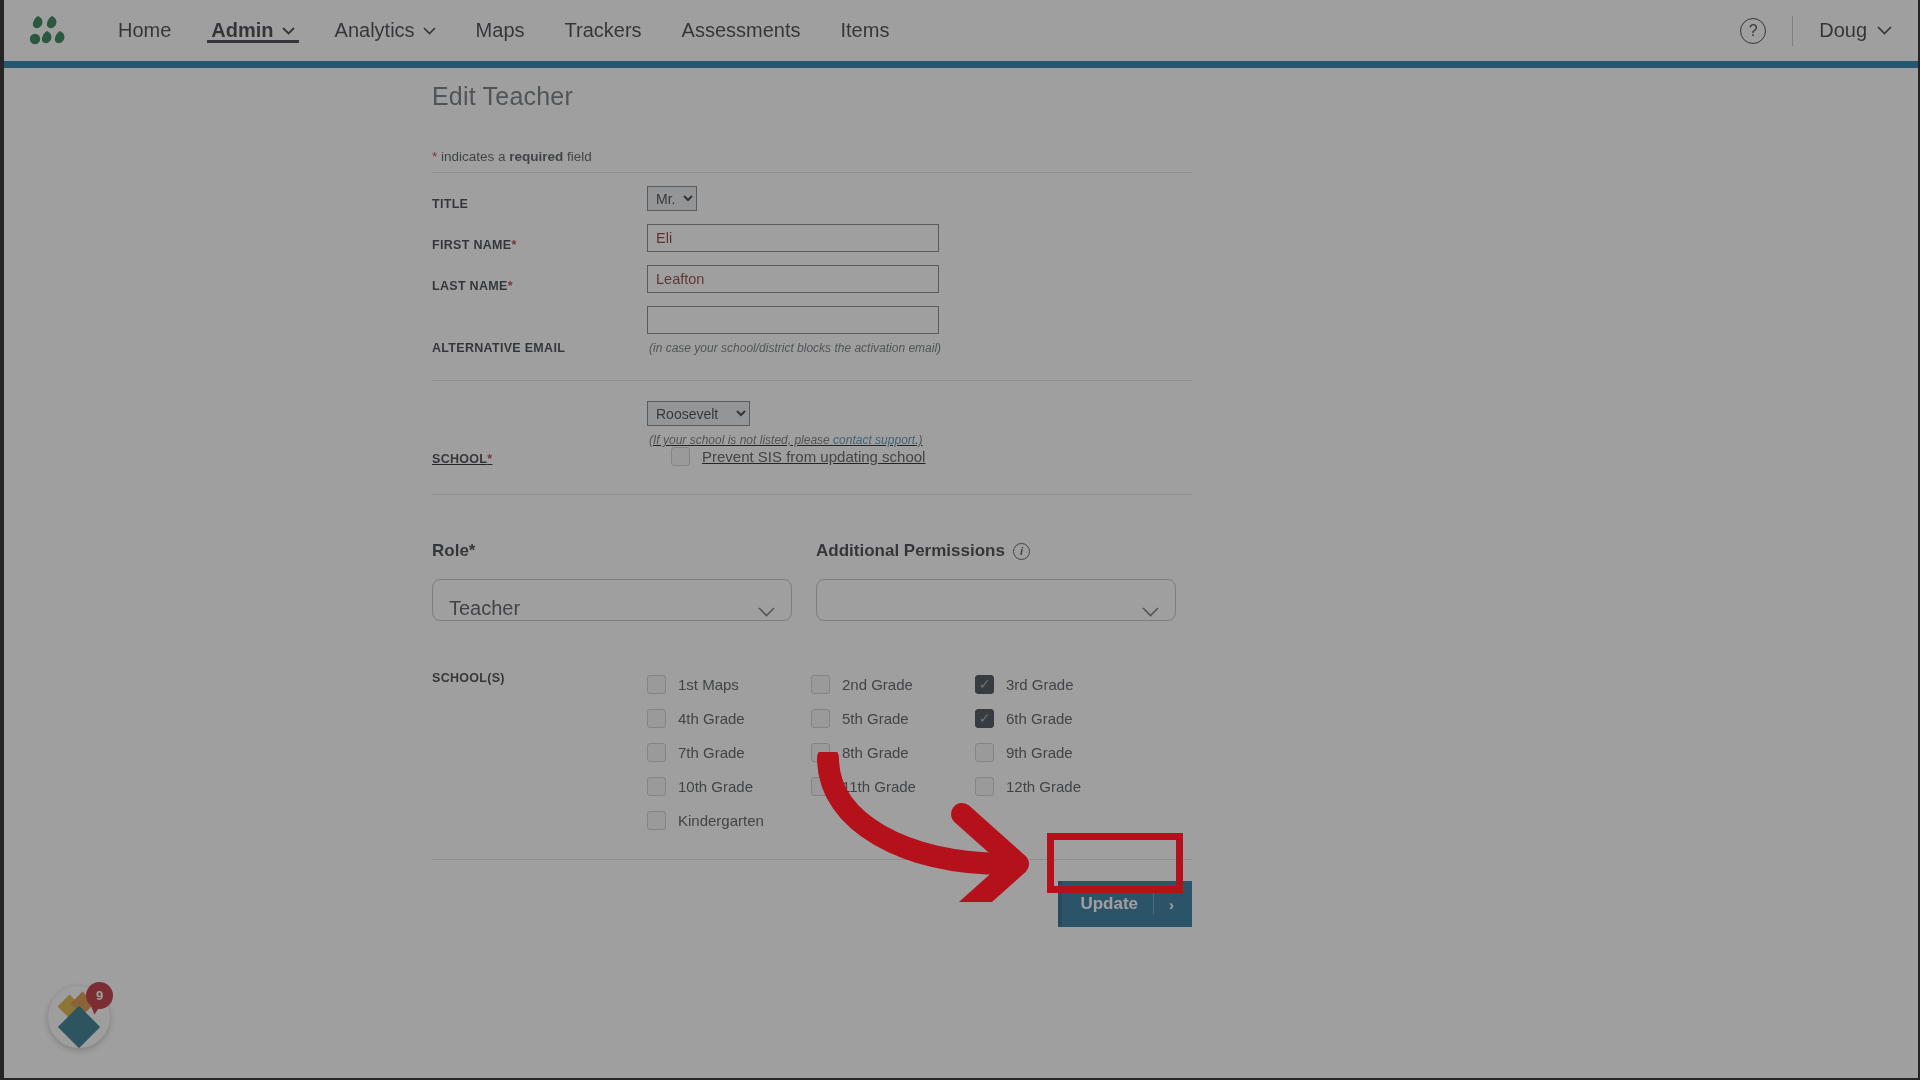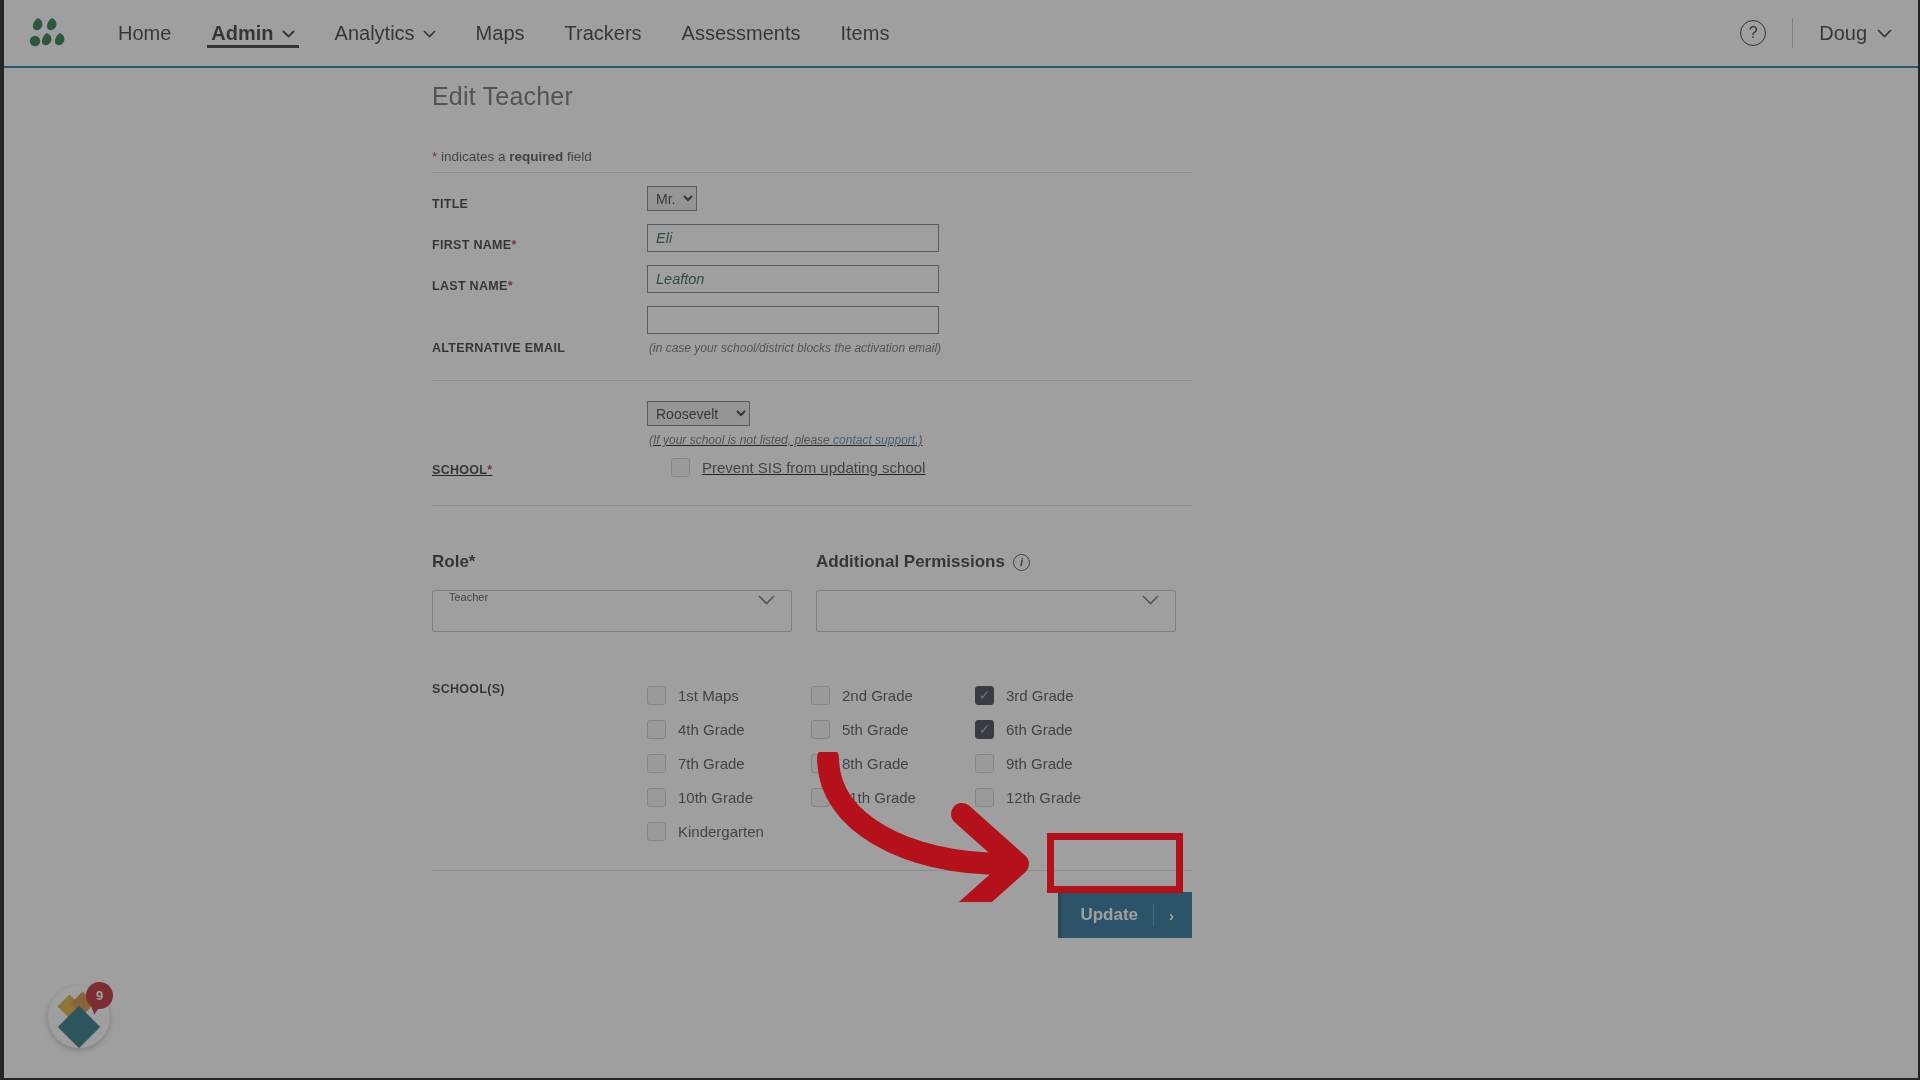--- a/index.html
+++ b/index.html
@@ -23,21 +23,21 @@
     background: rgba(70,70,70,0.52);
     pointer-events: none;
     z-index: 50;
   }
 
   
   #topbar {
     position: absolute; left: 0; top: 0;
     width: 100%; height: 68px;
     background: #ffffff;
-    border-bottom: 2px solid #0369a1;
+    border-bottom: 7px solid #0369a1;
     display: flex; align-items: center;
   }
   #logo { margin-left: 22px; width: 44px; height: 34px; position: relative; }
   .nav-links { display: flex; align-items: center; margin-left: 28px; height: 100%; }
   .nav-item {
     position: relative;
     font-size: 20px; color: #1f2328;
     padding: 0 20px; height: 100%;
     display: flex; align-items: center; gap: 8px;
     cursor: pointer; white-space: nowrap;
@@ -92,31 +92,30 @@
     padding: 2px 4px; height: 25px;
     border: 1px solid #6e7377; background: #e9eaec;
   }
   select.school { width: 103px; }
 
   input.text {
     width: 292px; height: 28px;
     border: 1px solid #6e7377;
     background: transparent;
     font-family: "Liberation Sans", sans-serif;
-    font-size: 14.5px; color: #14532d;
+    font-size: 14.5px; color: #7f1d1d;
     padding: 0 8px;
-    font-style: italic;
   }
   .hint {
     font-size: 12px; color: #5e6468; font-style: italic;
     margin-top: 7px; margin-left: 2px;
   }
   .hint a { color: #3f7fa6; text-decoration: none; }
 
-  .cbline { display: flex; align-items: center; gap: 12px; margin-top: 11px; margin-left: 24px; }
+  .cbline { display: flex; align-items: center; gap: 12px; margin-left: 24px; }
   .cbox {
     width: 19px; height: 19px; flex: 0 0 19px;
     border: 1px solid #c3c6c9; border-radius: 3px;
     background: #f4f5f6;
     display: flex; align-items: center; justify-content: center;
   }
   .cbox.checked {
     background: #262f3d; border-color: #262f3d;
     color: #9aa0a8; font-size: 14px; line-height: 1;
   }
@@ -133,24 +132,24 @@
   .rhead { font-size: 17px; font-weight: bold; color: #1f2328; display: flex; align-items: center; gap: 8px; }
   .info-i {
     width: 17px; height: 17px; border-radius: 50%;
     border: 1.4px solid #3b4045;
     font-size: 11px; font-style: italic; font-weight: bold;
     display: inline-flex; align-items: center; justify-content: center;
     color: #3b4045; cursor: pointer;
   }
   .rsel {
     margin-top: 18px; height: 42px;
-    border: 1px solid #b6babd; border-radius: 2px;
+    border: 1px solid #b6babd; border-radius: 8px;
     background: transparent;
-    display: flex; align-items: flex-start; padding: 0 16px;
-    font-size: 11px; color: #3b4045; cursor: pointer;
+    display: flex; align-items: flex-end; padding: 0 16px;
+    font-size: 20px; color: #3b4045; cursor: pointer;
   }
   .rsel .chev { margin-left: auto; font-size: 15px; color: #5e6468; }
 
   
   #grades-row { display: flex; margin-top: 46px; }
   #grades-label { width: 215px; flex: 0 0 215px; font-size: 12.5px; font-weight: bold; color: #1f2328; letter-spacing: .3px; padding-top: 4px; }
   #grades-grid { flex: 1; display: grid; grid-template-columns: 164px 164px 164px; }
   #grades-grid .cbline { margin-left: 0; margin-top: 0; height: 34px; }
 
   

